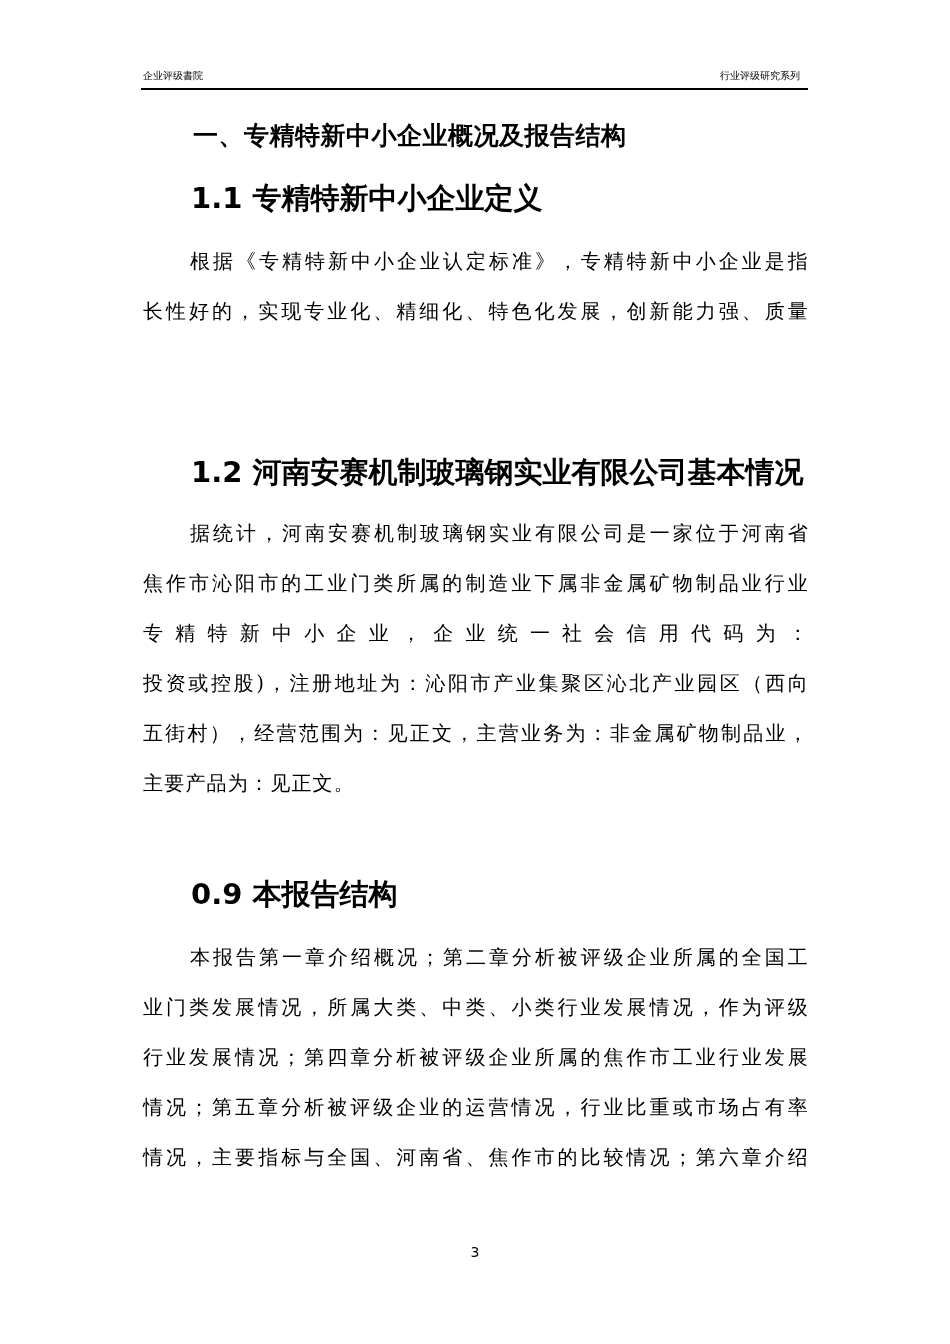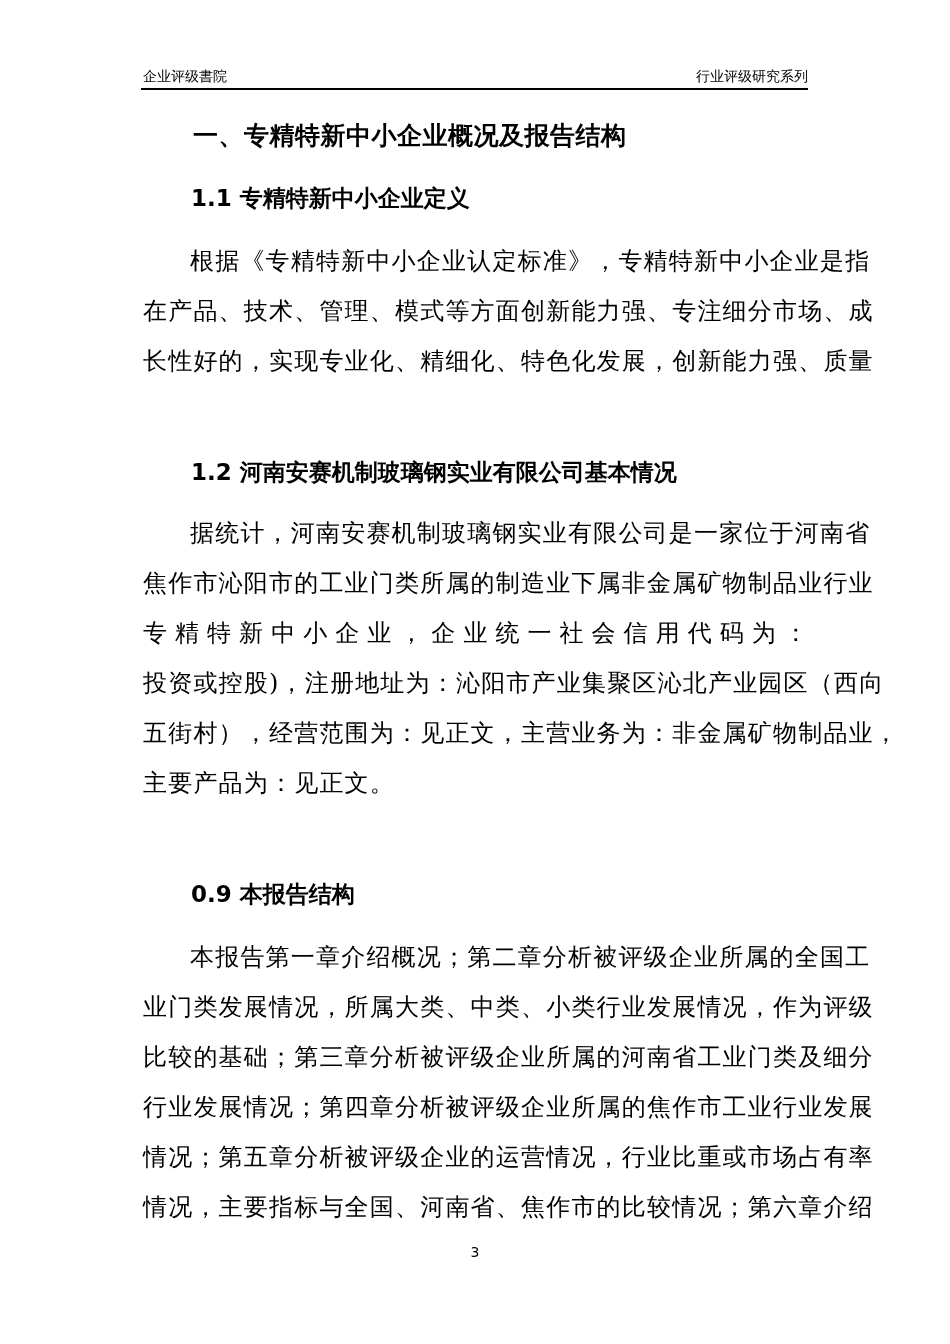--- a/index.html
+++ b/index.html
@@ -16,54 +16,54 @@
       font-family: "DejaVu Serif", "Liberation Serif", serif;
     }
     .page-header {
       position: absolute;
       left: 141px;
       top: 64px;
       width: 667px;
       height: 24px;
       border-bottom: 2px solid #000;
       font-family: "DejaVu Sans", "Liberation Sans", sans-serif;
-      font-size: 14px;
+      font-size: 10px;
       line-height: 22px;
     }
     .page-header .left { position: absolute; left: 2px; top: 1px; }
-    .page-header .right { position: absolute; right: 0; top: 1px; }
+    .page-header .right { position: absolute; right: 8px; top: 1px; }
 
     .chapter-title {
       position: absolute;
       left: 193px;
       top: 118px;
       font-family: "DejaVu Sans", "Liberation Sans", sans-serif;
       font-weight: bold;
       font-size: 25px;
       line-height: 36px;
       letter-spacing: 0.5px;
       white-space: nowrap;
     }
     .section-title {
       position: absolute;
       left: 191px;
       font-family: "DejaVu Sans", "Liberation Sans", sans-serif;
       font-weight: bold;
-      font-size: 23px;
+      font-size: 29px;
       line-height: 32px;
       white-space: nowrap;
     }
     .para {
       position: absolute;
       left: 143px;
       width: 666px;
     }
     .line {
       height: 50px;
-      font-size: 24px;
+      font-size: 20px;
       line-height: 50px;
       white-space: nowrap;
       text-align: justify;
       text-align-last: justify;
       letter-spacing: 1.2px;
     }
     .line.indent { padding-left: 47px; }
     .line.last { text-align-last: left; }
     .page-number {
       position: absolute;
@@ -81,37 +81,35 @@
 <div class="page-header">
   <span class="left">企业评级書院</span>
   <span class="right">行业评级研究系列</span>
 </div>
 
 <div class="chapter-title">一、专精特新中小企业概况及报告结构</div>
 
 <div class="section-title" style="top:182px;">1.1 专精特新中小企业定义</div>
 <div class="para" style="top:236px;">
   <div class="line indent">根据《专精特新中小企业认定标准》，专精特新中小企业是指</div>
-  <div class="line">在产品、技术、管理、模式等方面创新能力强、专注细分市场、成</div>
   <div class="line">长性好的，实现专业化、精细化、特色化发展，创新能力强、质量</div>
 </div>
 
 <div class="section-title" style="top:456px;">1.2 河南安赛机制玻璃钢实业有限公司基本情况</div>
 <div class="para" style="top:508px;">
   <div class="line indent">据统计，河南安赛机制玻璃钢实业有限公司是一家位于河南省</div>
   <div class="line">焦作市沁阳市的工业门类所属的制造业下属非金属矿物制品业行业</div>
   <div class="line">专精特新中小企业，企业统一社会信用代码为：</div>
   <div class="line">投资或控股)，注册地址为：沁阳市产业集聚区沁北产业园区（西向</div>
   <div class="line">五街村），经营范围为：见正文，主营业务为：非金属矿物制品业，</div>
   <div class="line last">主要产品为：见正文。</div>
 </div>
 
 <div class="section-title" style="top:878px;">0.9 本报告结构</div>
 <div class="para" style="top:932px;">
   <div class="line indent">本报告第一章介绍概况；第二章分析被评级企业所属的全国工</div>
   <div class="line">业门类发展情况，所属大类、中类、小类行业发展情况，作为评级</div>
-  <div class="line">比较的基础；第三章分析被评级企业所属的河南省工业门类及细分</div>
   <div class="line">行业发展情况；第四章分析被评级企业所属的焦作市工业行业发展</div>
   <div class="line">情况；第五章分析被评级企业的运营情况，行业比重或市场占有率</div>
   <div class="line">情况，主要指标与全国、河南省、焦作市的比较情况；第六章介绍</div>
 </div>
 
 <div class="page-number">3</div>
 
 </body></html>

